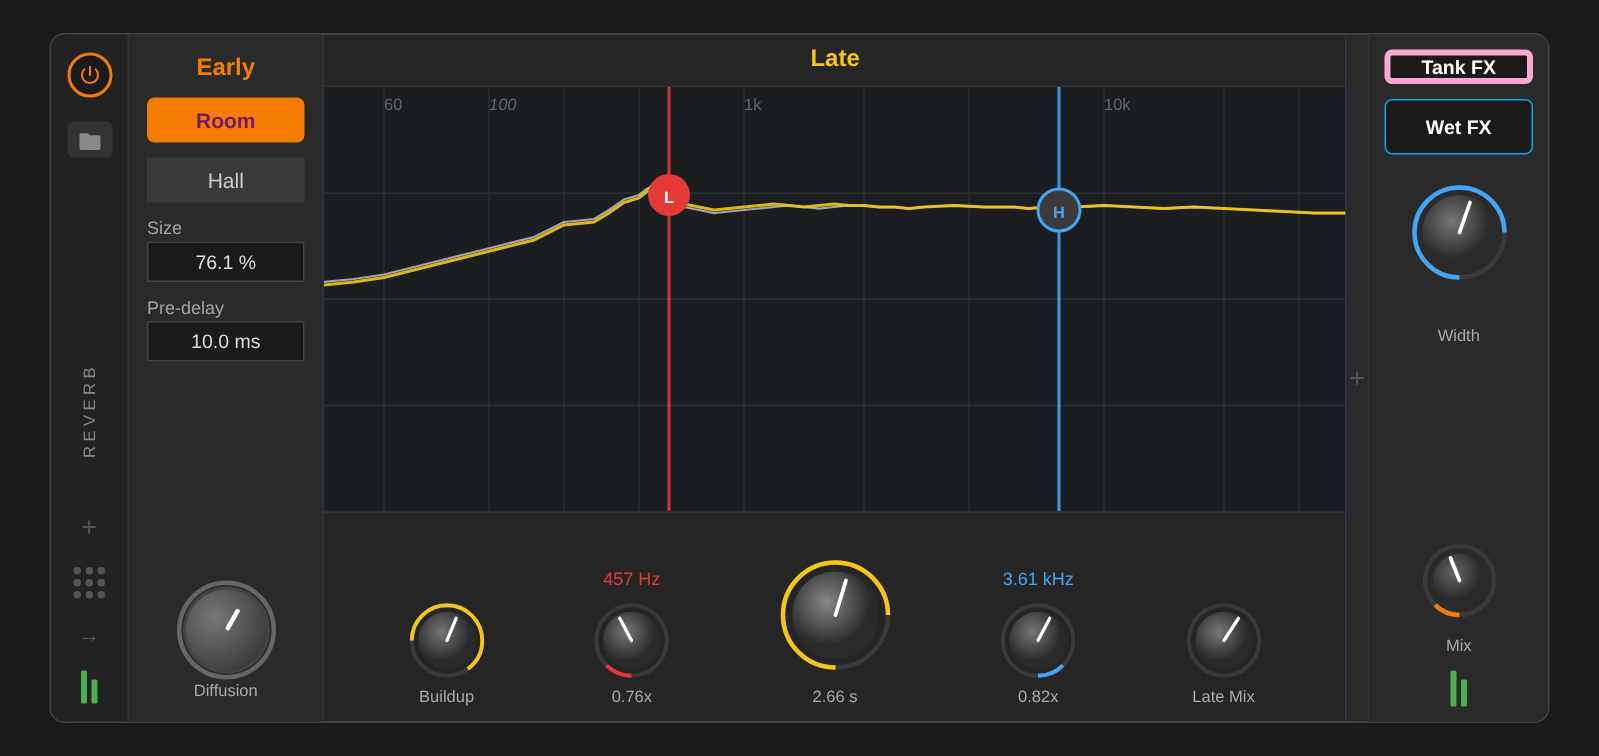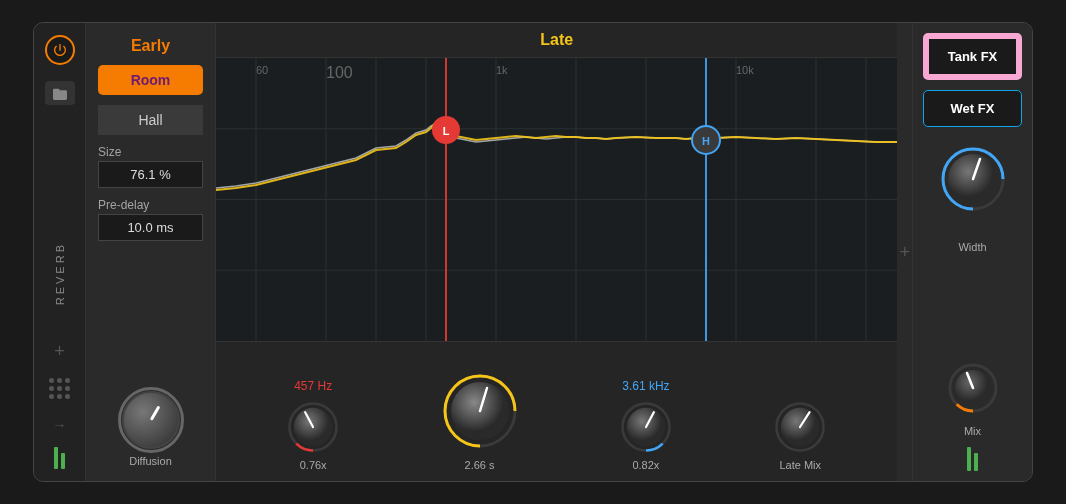--- a/index.html
+++ b/index.html
@@ -257,26 +257,26 @@
       background: #2a2a2a;
       display: flex;
       flex-direction: column;
       padding: 10px;
       gap: 10px;
       border-left: 1px solid #333;
     }
 
     .tank-fx-btn {
       background: #1a1a1a;
-      border: 6px solid #f9a8d4;
+      border: 4px solid #f9a8d4;
       border-radius: 5px;
       color: #fff;
       font-size: 13px;
       font-weight: bold;
-      padding: 10px;
+      padding: 0;
       text-align: center;
       cursor: pointer;
     }
 
     .wet-fx-btn {
       background: #1a1a1a;
       border: 1px solid #0ea5e9;
       border-radius: 5px;
       color: #fff;
       font-size: 13px;
@@ -365,21 +365,21 @@
     </div>
   </div>
 
   <div class="main-area">
     <div class="late-header">Late</div>
 
     <div class="eq-display">
 
       <div style="position:absolute;top:6px;left:0;right:0;display:flex;padding:0 10px;">
         <span style="color:#666;font-size:11px;position:absolute;left:40px;text-align:center;">60</span>
-        <span style="color:#666;font-size:16px;position:absolute;left:110px;">100</span>
+        <span style="color:#666;font-size:11px;position:absolute;left:110px;font-style:italic;">100</span>
         <span style="color:#666;font-size:11px;position:absolute;left:280px;">1k</span>
         <span style="color:#666;font-size:11px;position:absolute;left:520px;">10k</span>
       </div>
 
       <svg style="position:absolute;top:0;left:0;width:100%;height:100%;">
 
         <line x1="40" y1="0" x2="40" y2="100%" stroke="#2a3030" stroke-width="1"></line>
         <line x1="110" y1="0" x2="110" y2="100%" stroke="#2a3030" stroke-width="1"></line>
         <line x1="160" y1="0" x2="160" y2="100%" stroke="#2a3030" stroke-width="1"></line>
         <line x1="210" y1="0" x2="210" y2="100%" stroke="#2a3030" stroke-width="1"></line>
@@ -405,20 +405,37 @@
 
         <line x1="490" y1="0" x2="490" y2="100%" stroke="#42a5f5" stroke-width="2" opacity="0.9"></line>
 
         <circle cx="490" cy="82" r="14" fill="#3a3a3a" stroke="#42a5f5" stroke-width="2"></circle>
         <text x="490" y="87" text-anchor="middle" fill="#42a5f5" font-size="11" font-weight="bold">H</text>
       </svg>
     </div>
 
     <div class="knobs-row">
 
+      <div class="knob-group">
+        <div class="knob" style="position:relative;">
+          <svg width="62" height="62" viewBox="0 0 62 62">
+            <circle cx="31" cy="31" r="27" fill="none" stroke="#3a3a3a" stroke-width="3"></circle>
+            <path d="M 31 31 m -27 0 a 27 27 0 1 1 27 27" fill="none" stroke="#f5c518" stroke-width="3" stroke-dasharray="110 60"></path>
+            <circle cx="31" cy="31" r="22" fill="url(#knob-grad)"></circle>
+            <defs>
+              <radialGradient id="knob-grad" cx="40%" cy="35%">
+                <stop offset="0%" stop-color="#777"></stop>
+                <stop offset="100%" stop-color="#2a2a2a"></stop>
+              </radialGradient>
+            </defs>
+            <line x1="31" y1="31" x2="38" y2="14" stroke="white" stroke-width="2.5" stroke-linecap="round"></line>
+          </svg>
+        </div>
+        <div class="knob-label">Buildup</div>
+      </div>
 
       <div class="knob-group">
         <div class="knob-freq-label" style="color:#e53935;">457 Hz</div>
         <div class="knob" style="position:relative;">
           <svg width="62" height="62" viewBox="0 0 62 62">
             <circle cx="31" cy="31" r="27" fill="none" stroke="#3a3a3a" stroke-width="3"></circle>
             <path d="M 31 58 a 27 27 0 0 1 -19.1 -7.9" fill="none" stroke="#e53935" stroke-width="3"></path>
             <circle cx="31" cy="31" r="22" fill="url(#knob-grad2)"></circle>
             <defs>
               <radialGradient id="knob-grad2" cx="40%" cy="35%">

